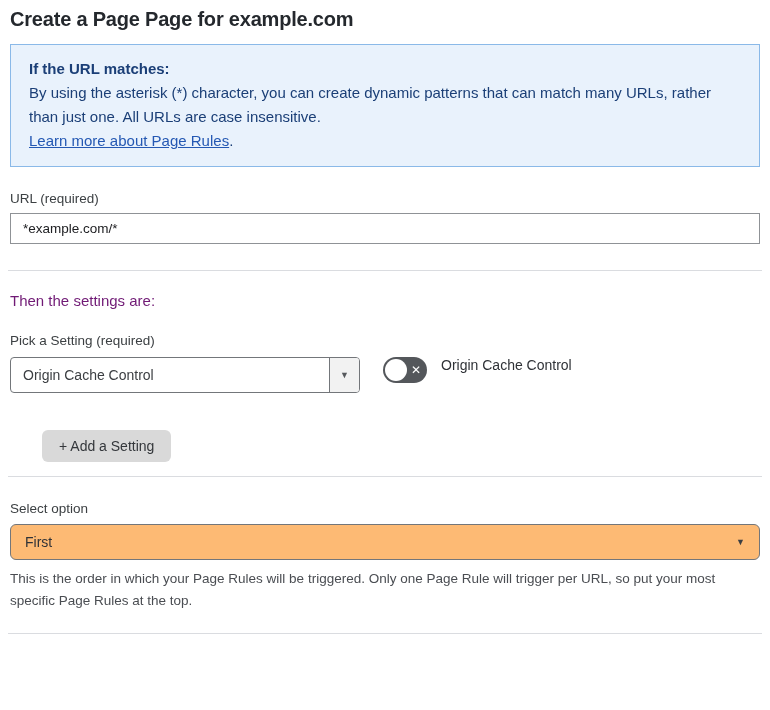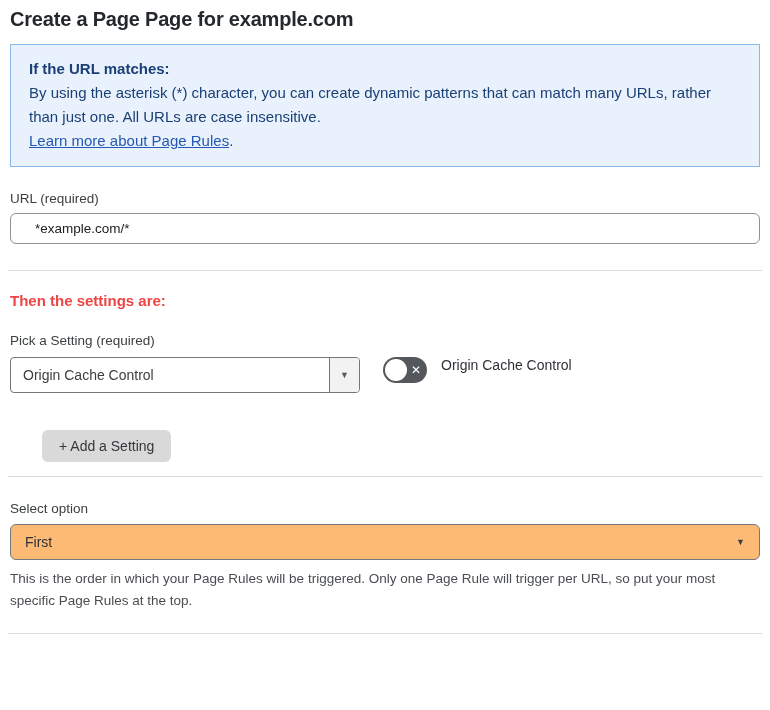--- a/index.html
+++ b/index.html
@@ -45,44 +45,44 @@
     font-size: 13.5px;
     color: #3c4043;
     margin-top: 24px;
   }
   .text-input {
     display: block;
     width: 100%;
     height: 31px;
     margin-top: 7px;
     border: 1px solid #8f9296;
-    border-radius: 6px;
-    padding: 0 24px;
+    border-radius: 0;
+    padding: 0 12px;
     font-size: 13.5px;
     font-family: "Liberation Sans", sans-serif;
     color: #202124;
     background: #fff;
     outline: none;
   }
   .helper-text {
     font-size: 13.5px;
     color: #494c50;
     margin-top: 7px;
   }
 
   .divider {
     border: none;
     border-top: 1px solid #dadce0;
     margin: 26px -2px 0 -2px;
   }
 
   .section-heading {
     font-size: 15px;
-    font-weight: 700;
-    color: #ef4444;
+    font-weight: 400;
+    color: #701a75;
     margin-top: 21px;
   }
 
   
   .setting-row {
     display: flex;
     margin-top: 9px;
   }
   .setting-select {
     width: 350px;

